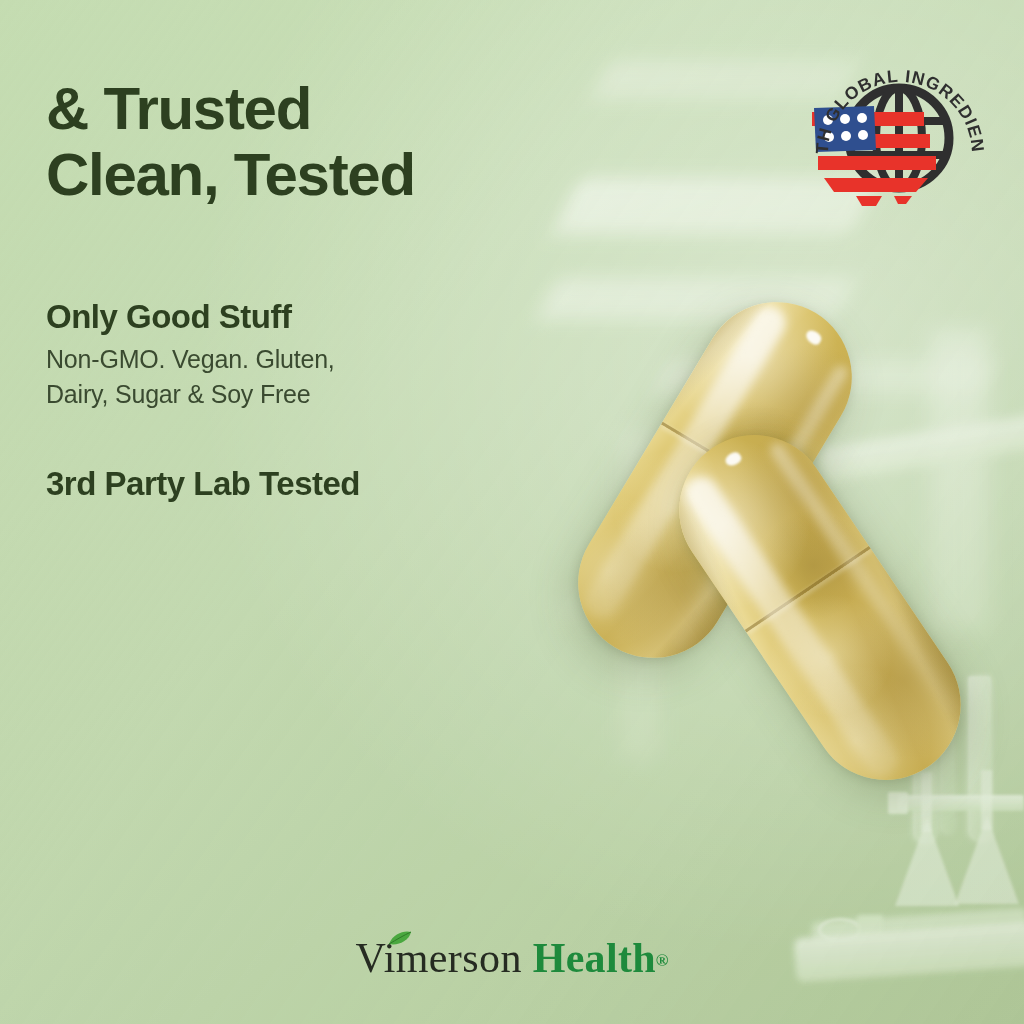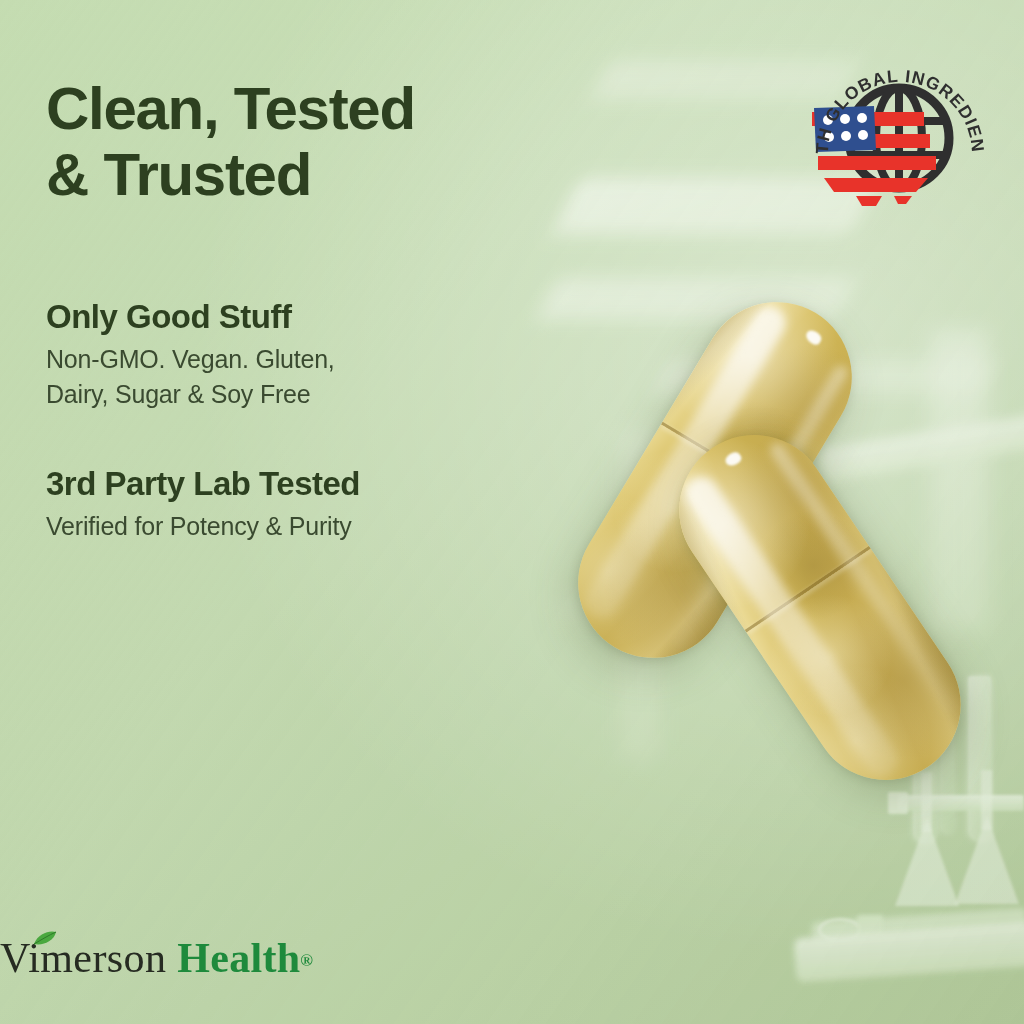--- a/index.html
+++ b/index.html
@@ -246,21 +246,21 @@
   }
   .f-body span { display:block; }
 
   
   .feature.f2 { margin-top:46px; }
   .feature.f3 { margin-top:52px; }
 
   
   .logo {
     position:absolute; left:0; right:0; bottom:42px;
-    text-align:left;
+    text-align:center;
     white-space:nowrap;
     margin-top:48px;
   }
   .logo-inner { display:inline-block; position:relative; }
   .logo-vim {
     font-family:"Liberation Serif", serif;
     font-size:42px; color:#262b22; letter-spacing:.4px;
   }
   .logo-health {
     font-family:"Liberation Serif", serif;
@@ -367,40 +367,37 @@
         </g>
       </g>
 
       <text font-family="Liberation Sans, sans-serif" font-size="17.5" font-weight="bold" fill="#2f2f2f" letter-spacing="1.1">
         <textPath href="#arcpath" startOffset="50%" text-anchor="middle">WITH GLOBAL INGREDIENTS</textPath>
       </text>
     </svg>
   </div>
 
   <h1 class="headline">
+    <span>&amp; Trusted</span>
     <span>Clean, Tested</span>
-    <span>&amp; Trusted</span>
   </h1>
 
   <div class="features">
 
     <div class="feature f1">
       <p class="f-title">Only Good Stuff</p>
       <p class="f-body">
         <span>Non-GMO. Vegan. Gluten,</span>
         <span>Dairy, Sugar &amp; Soy Free</span>
       </p>
     </div>
 
 
     <div class="feature f3">
       <p class="f-title">3rd Party Lab Tested</p>
-      <p class="f-body">
-        <span>Verified for Potency &amp; Purity</span>
-      </p>
     </div>
 
   </div>
 
   <div class="logo">
     <span class="logo-inner">
       <svg class="logo-leaf" viewBox="0 0 24 15">
         <path d="M1 13 C 5 2, 17 -1, 23 1 C 21 10, 10 15, 1 13 Z" fill="#4aa83f"></path>
         <path d="M1 13 C 8 9, 16 4, 23 1" stroke="#2f7a28" stroke-width="1" fill="none"></path>
       </svg>

